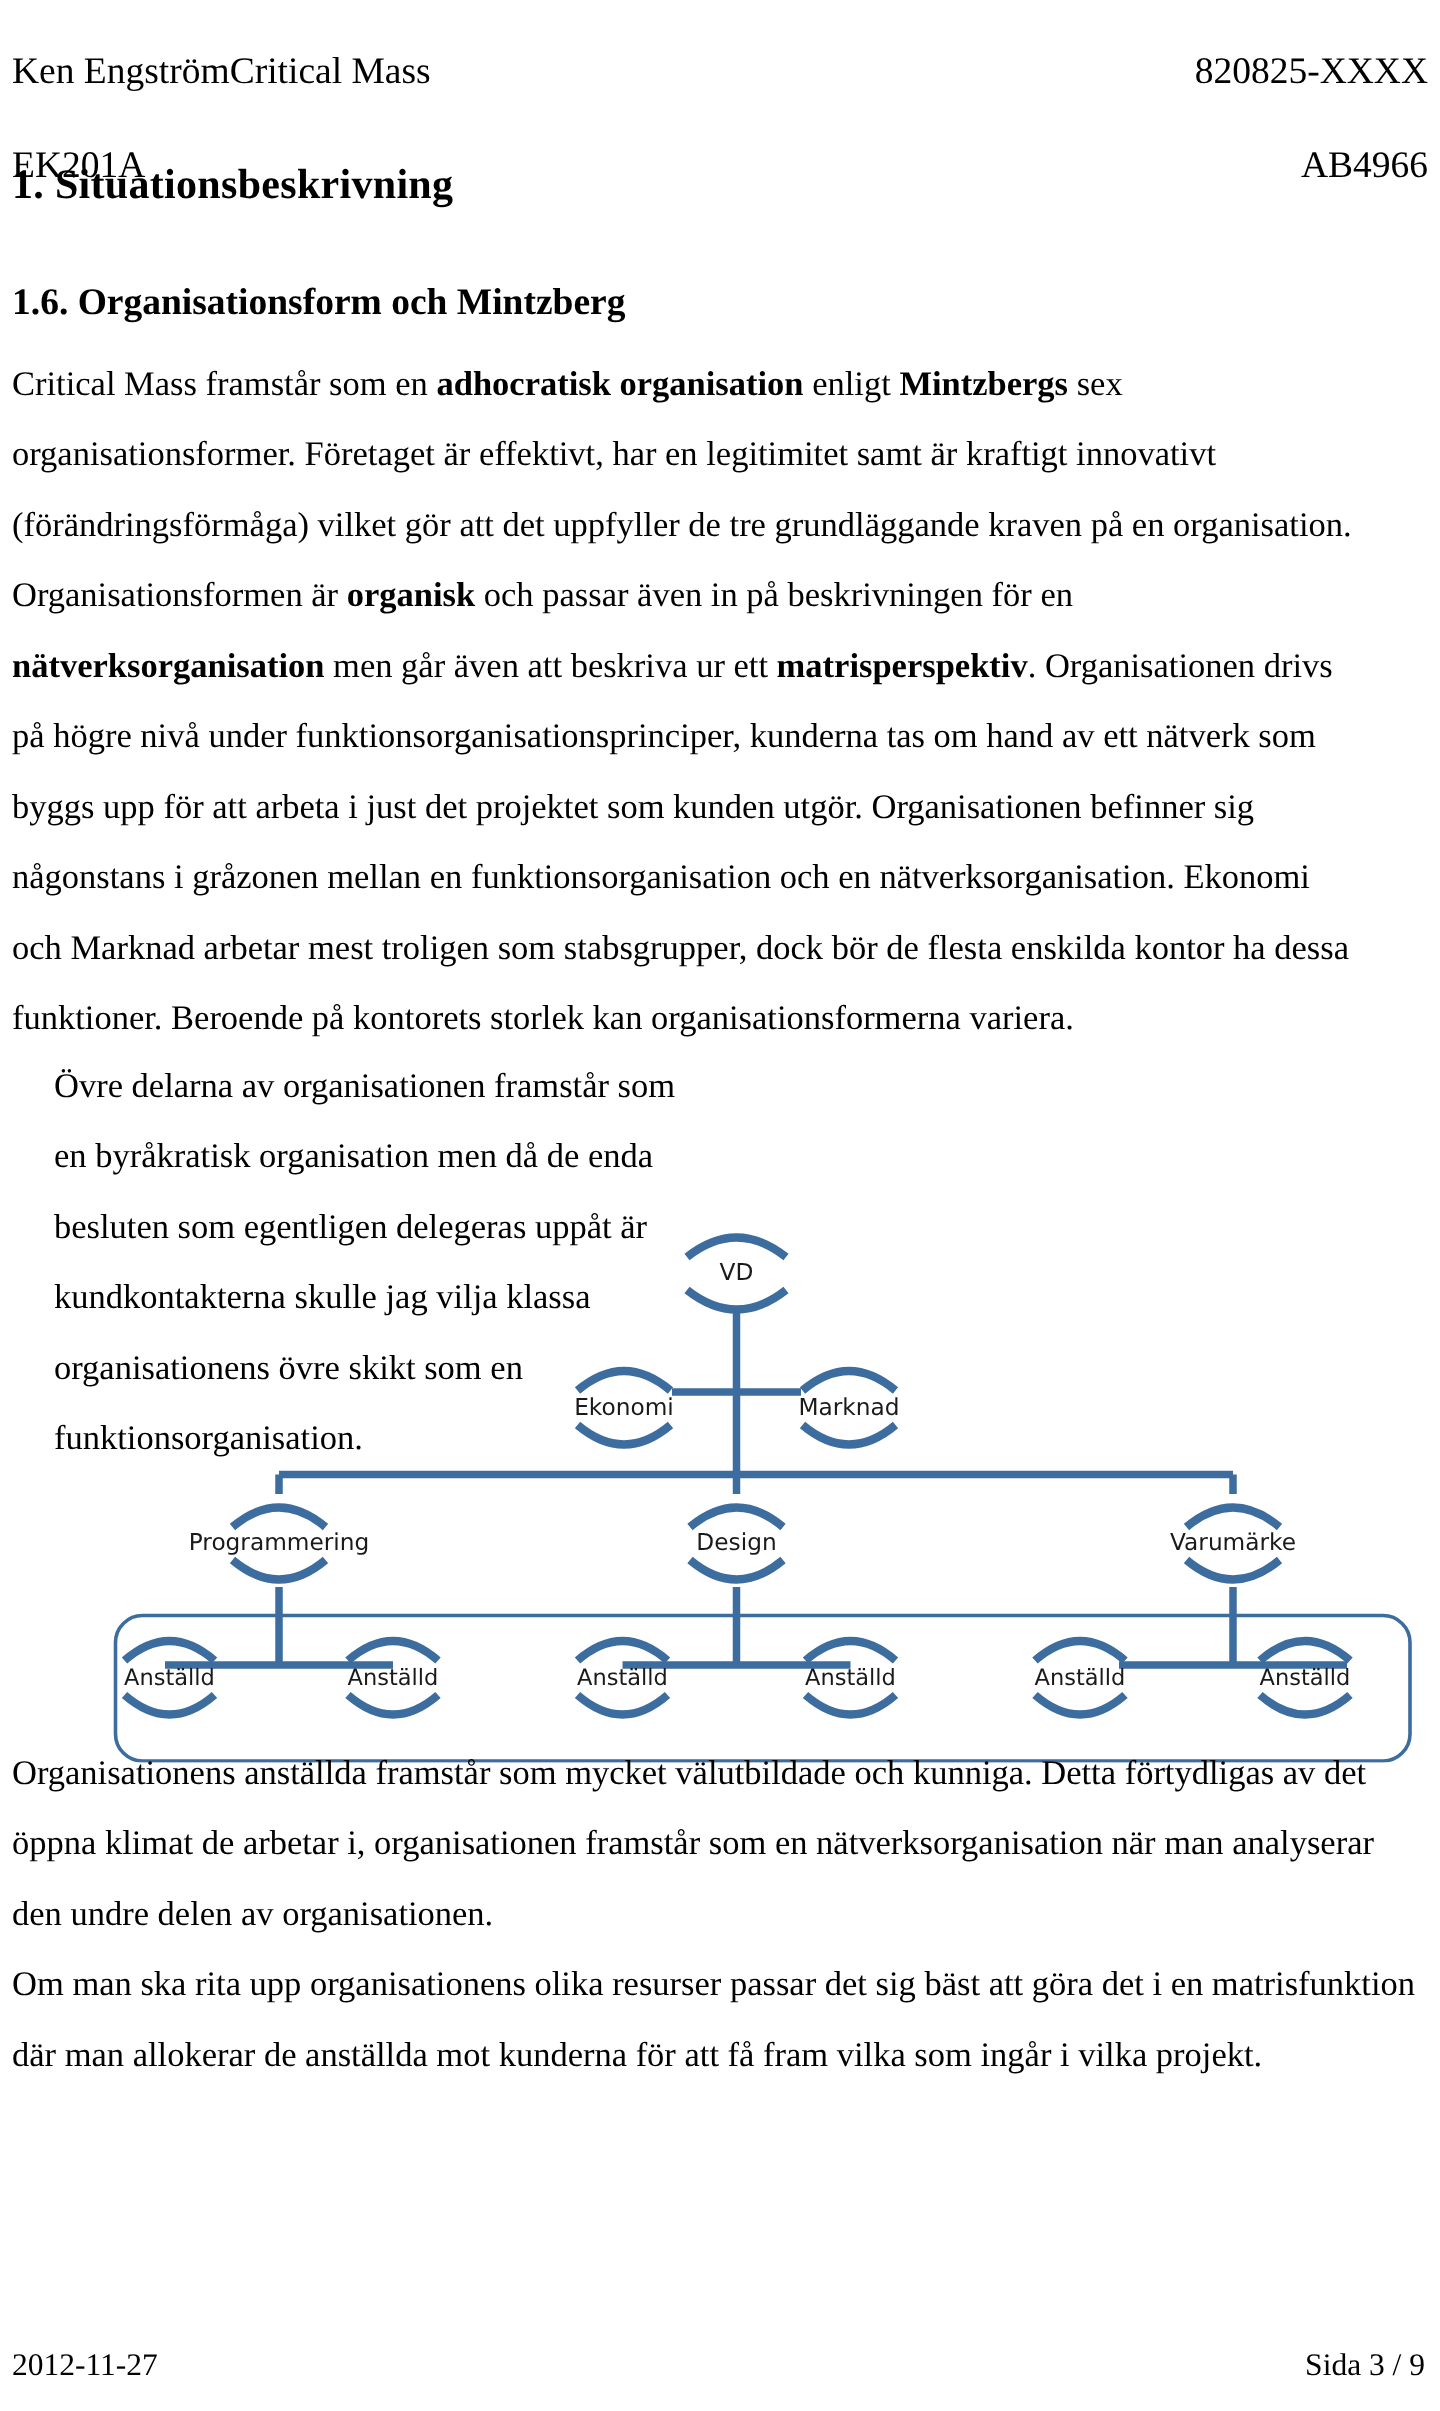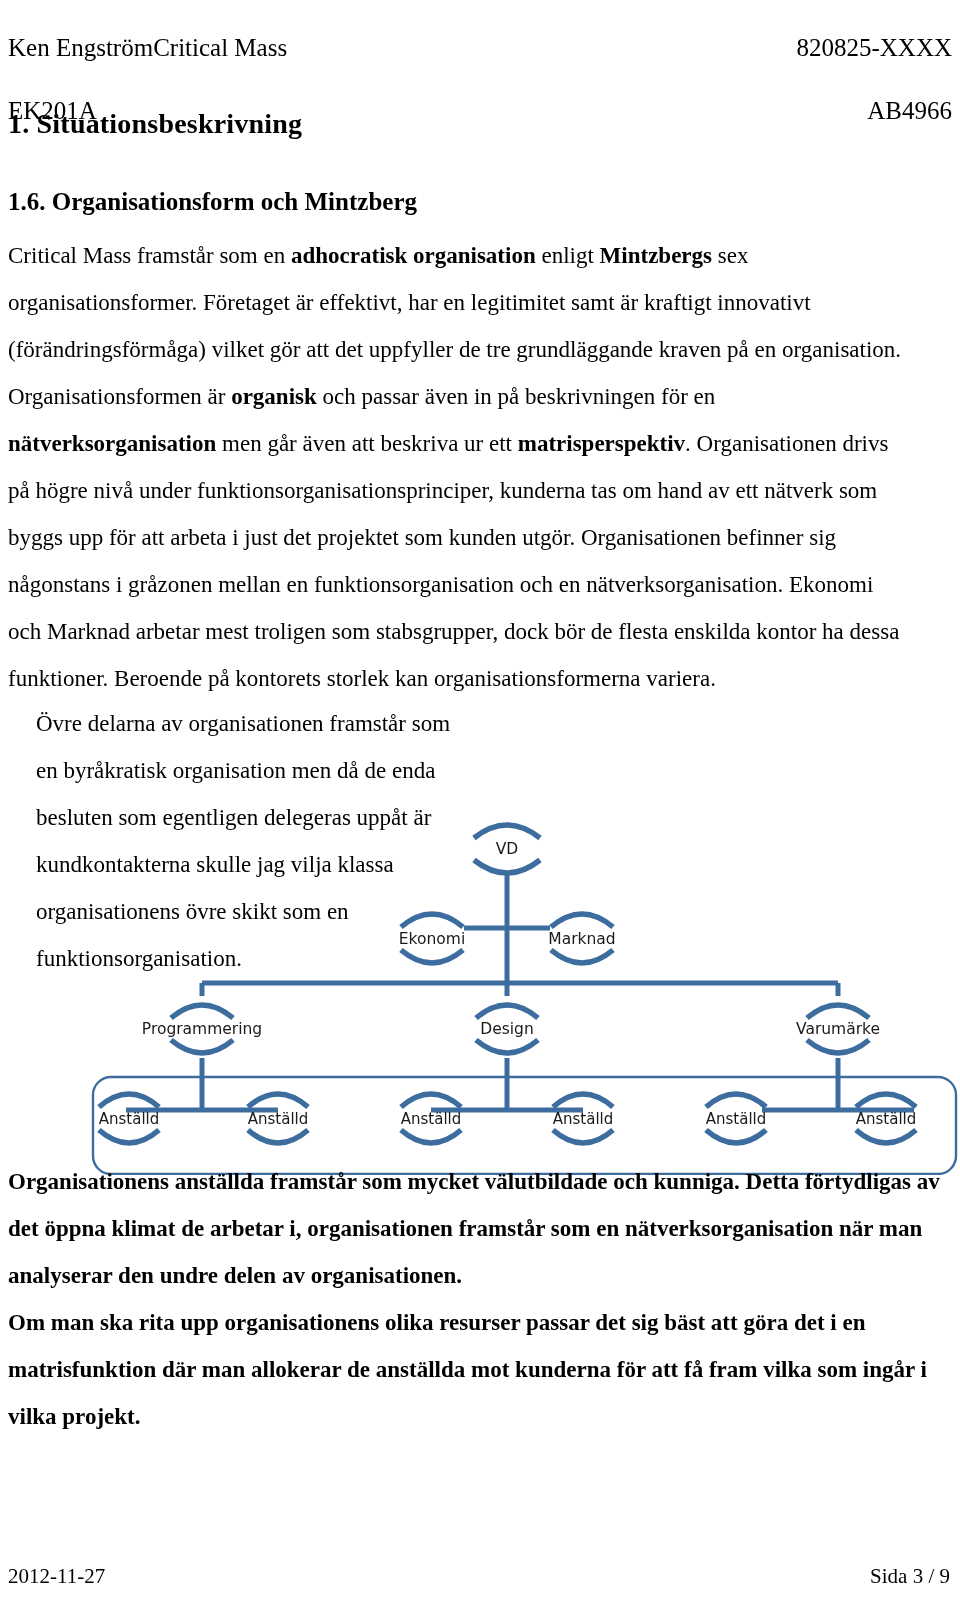--- a/index.html
+++ b/index.html
@@ -74,41 +74,40 @@
     left: 8px;
     top: 700px;
     width: 440px;
     margin-left: 28px;
   }
   #para-block-3 {
     position: absolute;
     left: 8px;
     top: 1158px;
     width: 944px;
-    font-weight: bold;
   }
   #para-block-3 p { margin: 0; }
   #para-block-3 p + p { margin-top: 0px; }
 
   
   .page-footer {
     position: absolute;
     left: 8px;
     right: 10px;
     bottom: 18px;
     display: flex;
     justify-content: space-between;
     font-size: 21px;
     line-height: 26px;
   }
 
   
   #org-chart {
     position: absolute;
-    left: 16px;
+    left: 0px;
     top: 780px;
     width: 842px;
     height: 395px;
   }
   #org-chart svg { display: block; }
   .node-label {
     font-family: "DejaVu Sans", "Liberation Sans", sans-serif;
     font-size: 15.5px;
     fill: #1a1a1a;
   }

